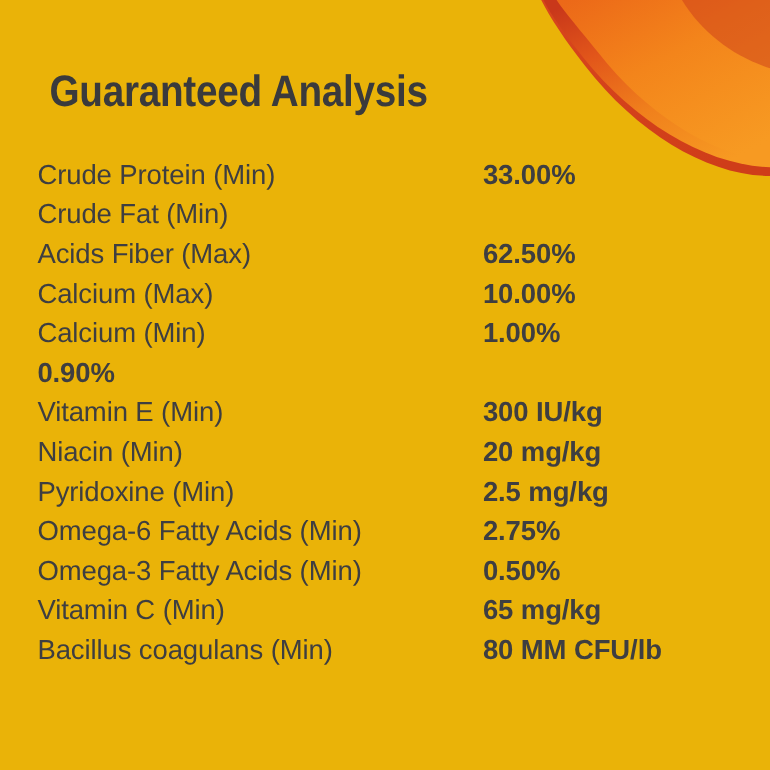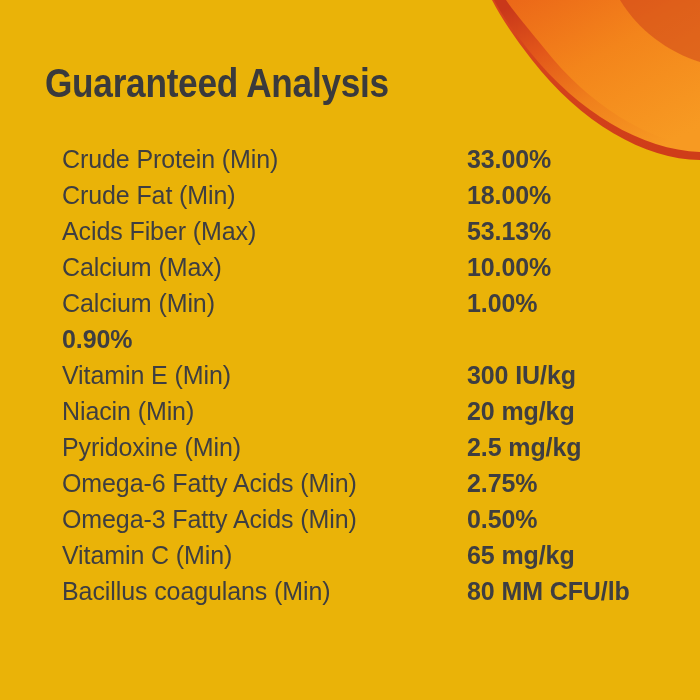--- a/index.html
+++ b/index.html
@@ -39,21 +39,21 @@
     color: #3a3a3c;
     letter-spacing: -0.3px;
     transform: scaleX(0.88);
     transform-origin: left top;
     white-space: nowrap;
   }
 
   
   #analysis-table {
     position: absolute;
-    left: 62px;
+    left: 34px;
     top: 141px;
     width: 610px;
   }
 
   .row {
     display: flex;
     align-items: baseline;
     height: 36px;
   }
 
@@ -116,26 +116,25 @@
 
   <div id="analysis-table">
 
     <div class="row">
       <span class="label">Crude Protein (Min)</span>
       <span class="value">33.00%</span>
     </div>
 
     <div class="row">
       <span class="label">Crude Fat (Min)</span>
-      <span class="value">18.00%</span>
     </div>
 
     <div class="row">
       <span class="label">Acids Fiber (Max)</span>
-      <span class="value">53.13%</span>
+      <span class="value">62.50%</span>
     </div>
 
     <div class="row">
       <span class="label">Calcium (Max)</span>
       <span class="value">10.00%</span>
     </div>
 
     <div class="row">
       <span class="label">Calcium (Min)</span>
       <span class="value">1.00%</span>

